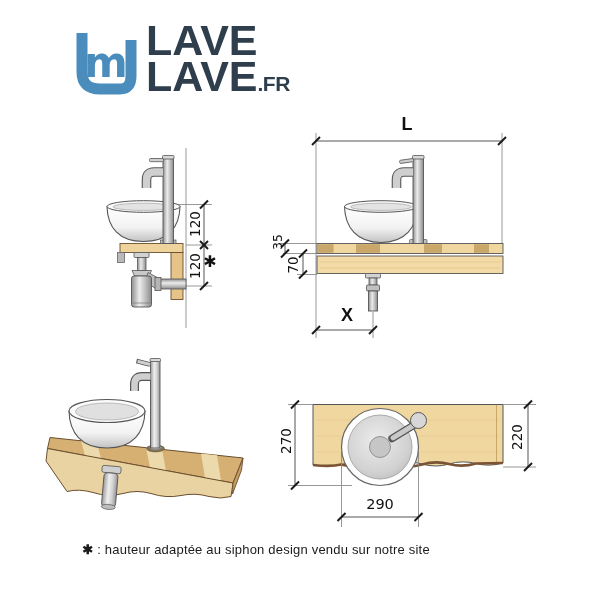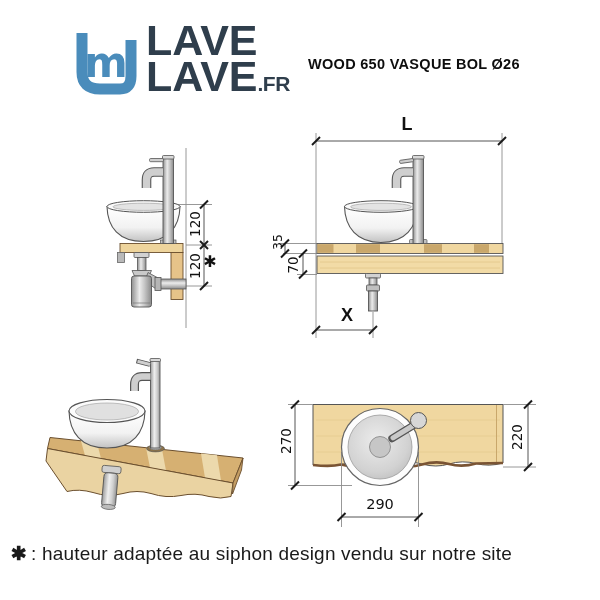--- a/index.html
+++ b/index.html
@@ -29,39 +29,38 @@
   .dim-label { position:absolute; font-family:"DejaVu Sans", sans-serif;
                font-size:13.5px; color:#111; white-space:nowrap;
                transform:translate(-50%,-50%); }
   .dim-label.rot { transform:translate(-50%,-50%) rotate(-90deg); }
   .dim-label.big { font-family:"Liberation Sans", sans-serif;
                    font-size:18px; font-weight:bold; }
   .dim-label.ast { font-size:16px; font-weight:bold; }
 
   
   .footnote { position:absolute; left:0; top:542px; width:512px;
-              text-align:right; font-size:19px; color:#1a1a1a;
+              text-align:center; font-size:13px; color:#1a1a1a;
               letter-spacing:0.2px; }
   .footnote .marker { font-weight:bold; margin-right:4px; }
 </style>
 </head>
 <body>
 
 <div class="canvas">
 
   <svg class="logo-mark" width="68" height="74" viewBox="0 0 68 74">
     <path d="M 12,7 L 12,46 Q 12,63 30,63 L 50,63 Q 61,63 61,50 L 61,14" fill="none" stroke="#4a8cbb" stroke-width="11" stroke-linejoin="round"></path>
     <text x="36" y="51" text-anchor="middle" font-family="DejaVu Sans, sans-serif" font-size="42" font-weight="bold" fill="#4a8cbb">m</text>
   </svg>
   <div class="logo-text">
     <span class="logo-line1">LAVE</span>
     <span class="logo-line2"><span>LAVE</span><span class="logo-tld">.FR</span></span>
   </div>
 
-  <div class="page-title">WOOD 650 VASQUE BOL Ø26</div>
 
   <svg id="svg-side" class="drw" width="180" height="195" viewBox="60 140 180 195">
     <defs>
       <linearGradient id="mt1" x1="0" y1="0" x2="1" y2="0">
         <stop offset="0" stop-color="#909090"></stop>
           <stop offset="0.4" stop-color="#ececec"></stop>
         <stop offset="0.65" stop-color="#c6c6c6"></stop>
           <stop offset="1" stop-color="#8a8a8a"></stop>
       </linearGradient>
       <linearGradient id="mt1v" x1="0" y1="0" x2="0" y2="1">

